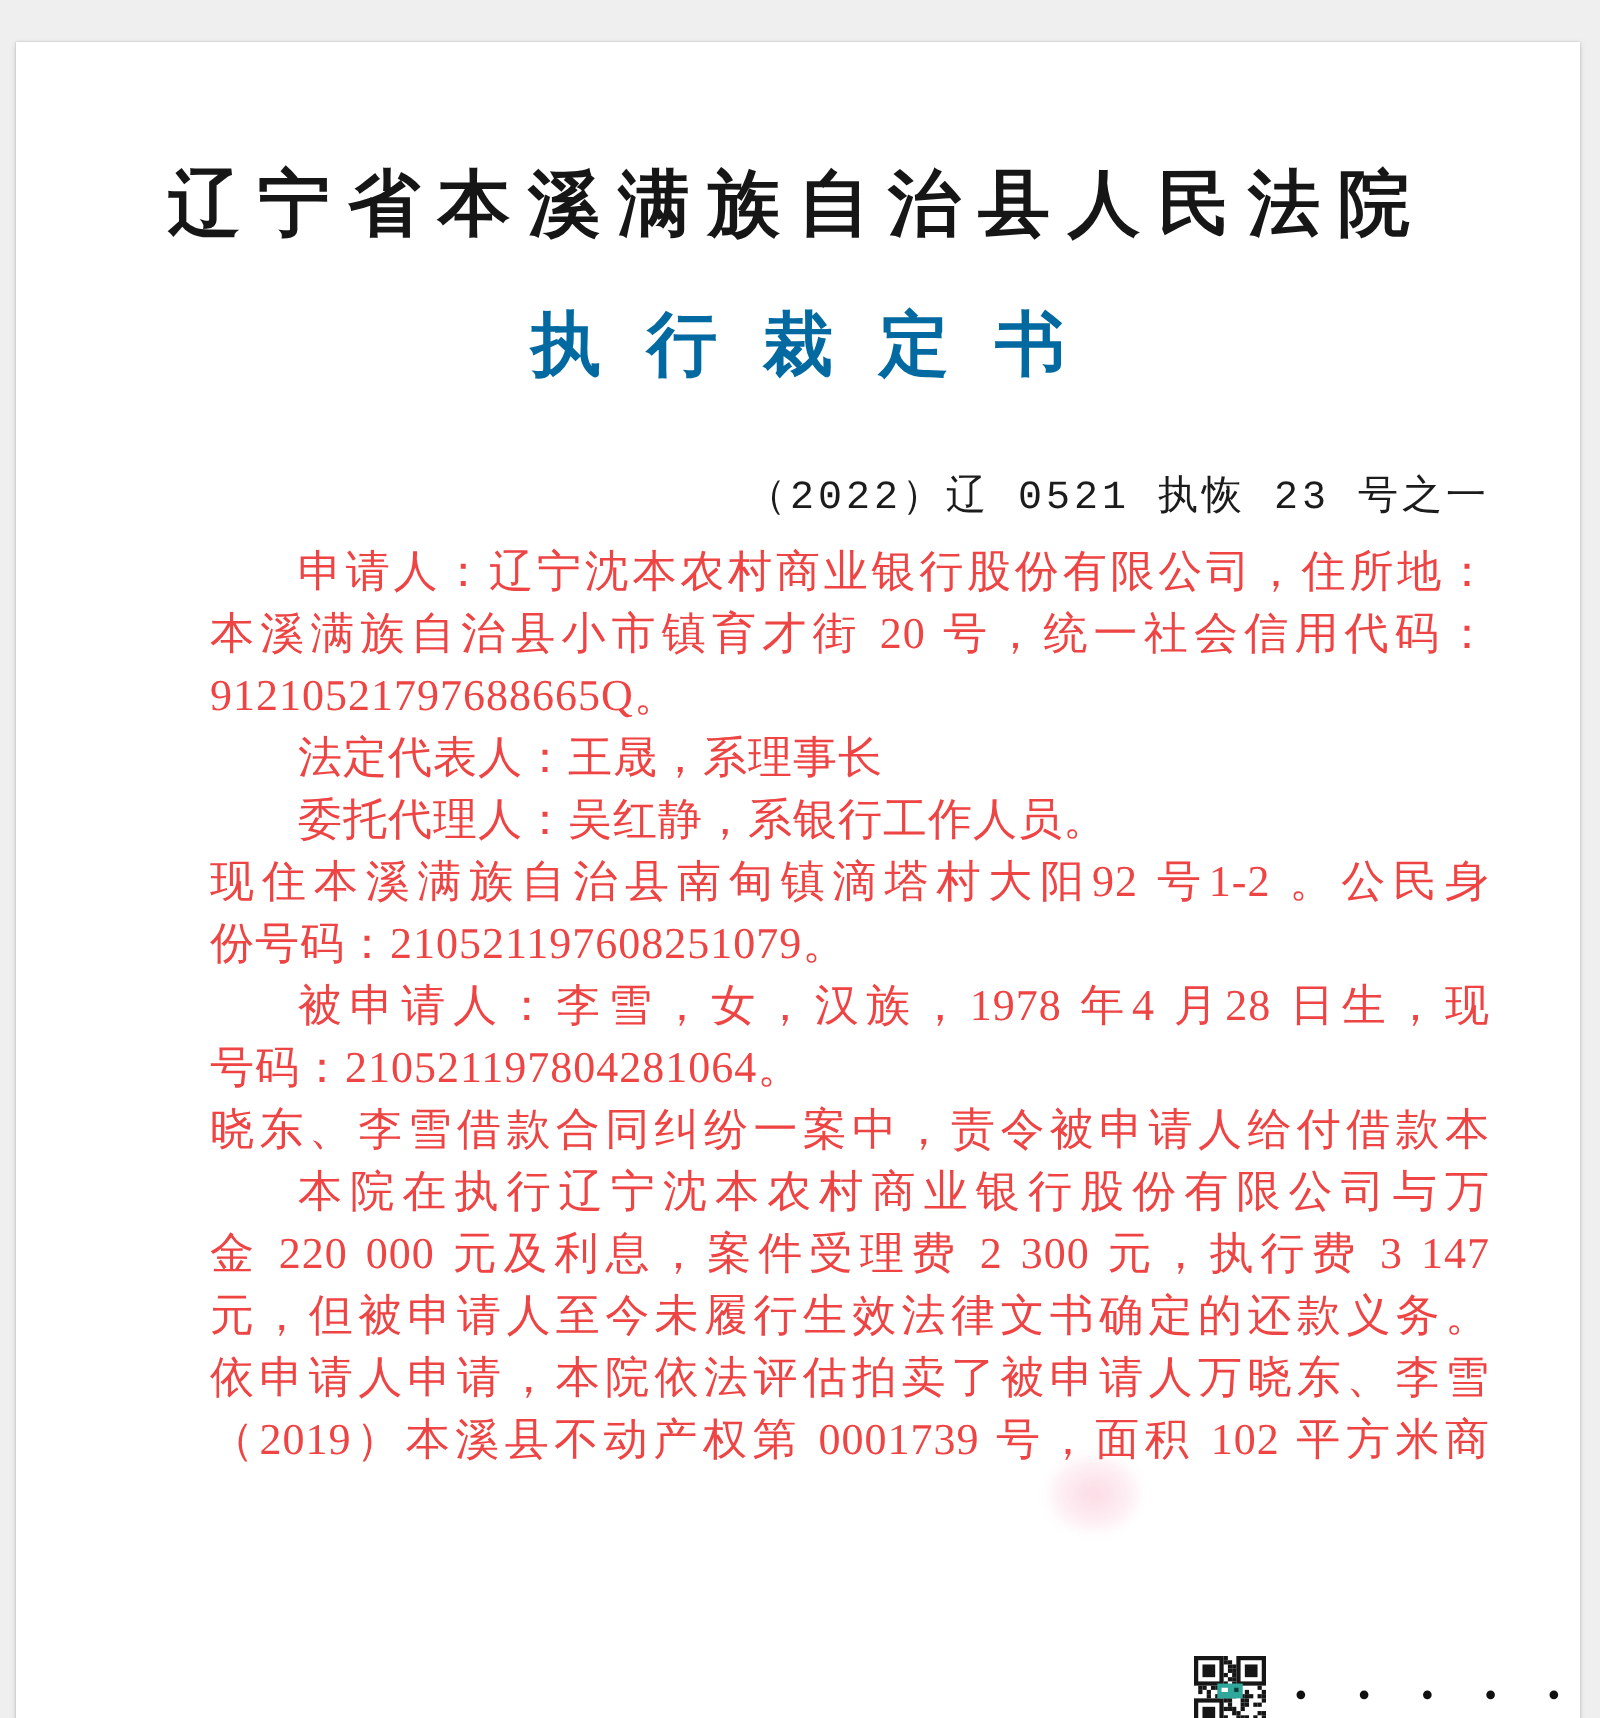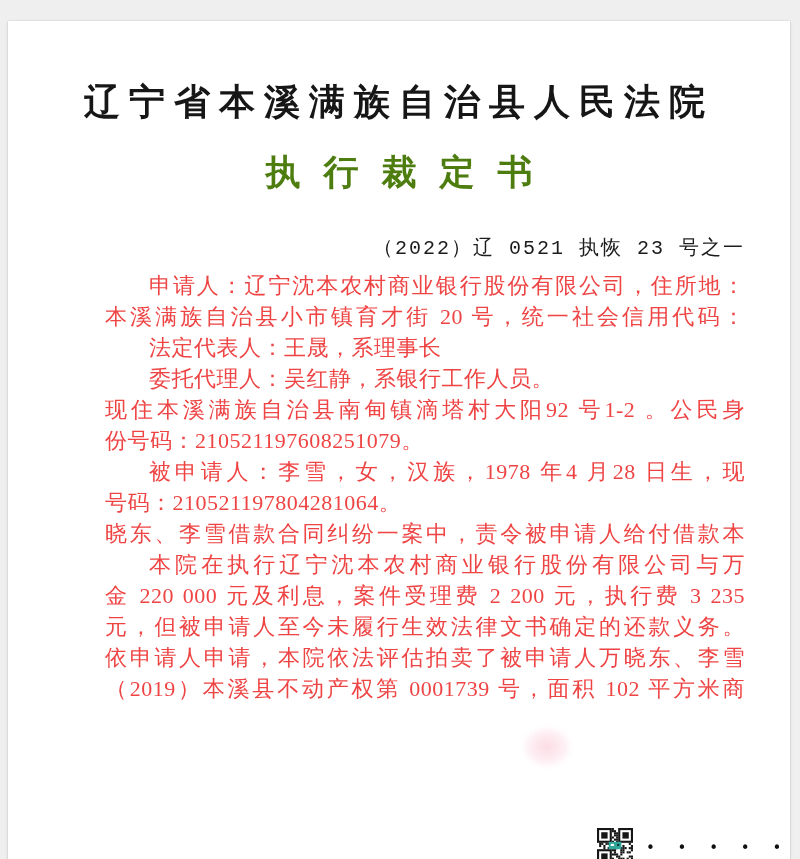--- a/index.html
+++ b/index.html
@@ -39,21 +39,21 @@
   .doc-title {
     position: absolute;
     top: 128px;
     left: 0;
     right: 0;
     text-align: center;
     font-weight: 700;
     font-size: 35px;
     letter-spacing: 23px;
     text-indent: 23px; 
-    color: #4d7c0f;
+    color: #0369a1;
     white-space: nowrap;
   }
   .case-number {
     position: absolute;
     top: 213px;
     right: 45px;
     font-size: 20px;
     letter-spacing: 2px;
     color: #1c1c1c;
     white-space: nowrap;
@@ -125,29 +125,30 @@
 
     <div class="court-title">辽宁省本溪满族自治县人民法院</div>
 
     <div class="doc-title">执行裁定书</div>
 
     <div class="case-number">（2022）辽 0521 执恢 23 号之一</div>
 
     <div class="doc-body" id="doc-body" style="color: #ef4444;">
         <div class="line indent justify">申请人：辽宁沈本农村商业银行股份有限公司，住所地：</div>
         <div class="line justify">本溪满族自治县小市镇育才街 20 号，统一社会信用代码：</div>
+        <div class="line">91210521797688665Q。</div>
         <div class="line indent">法定代表人：王晟，系理事长</div>
         <div class="line indent">委托代理人：吴红静，系银行工作人员。</div>
         <div class="line justify">现住本溪满族自治县南甸镇滴塔村大阳92 号1-2 。公民身</div>
         <div class="line">份号码：210521197608251079。</div>
         <div class="line indent justify">被申请人：李雪，女，汉族，1978 年4 月28 日生，现</div>
         <div class="line">号码：210521197804281064。</div>
         <div class="line justify">晓东、李雪借款合同纠纷一案中，责令被申请人给付借款本</div>
         <div class="line indent justify">本院在执行辽宁沈本农村商业银行股份有限公司与万</div>
-        <div class="line justify">金 220 000 元及利息，案件受理费 2 200 元，执行费 3 235</div>
+        <div class="line justify">金 220 000 元及利息，案件受理费 2 300 元，执行费 3 147</div>
         <div class="line justify">元，但被申请人至今未履行生效法律文书确定的还款义务。</div>
         <div class="line justify">依申请人申请，本院依法评估拍卖了被申请人万晓东、李雪</div>
         <div class="line justify">（2019）本溪县不动产权第 0001739 号，面积 102 平方米商</div>
       </div>
 
     <div class="smudge"></div>
 
     <div class="footer">
       <svg class="qr" id="qr" viewBox="0 0 34 34">
           <rect x="14" y="0" width="2" height="2" fill="#161616"></rect>

